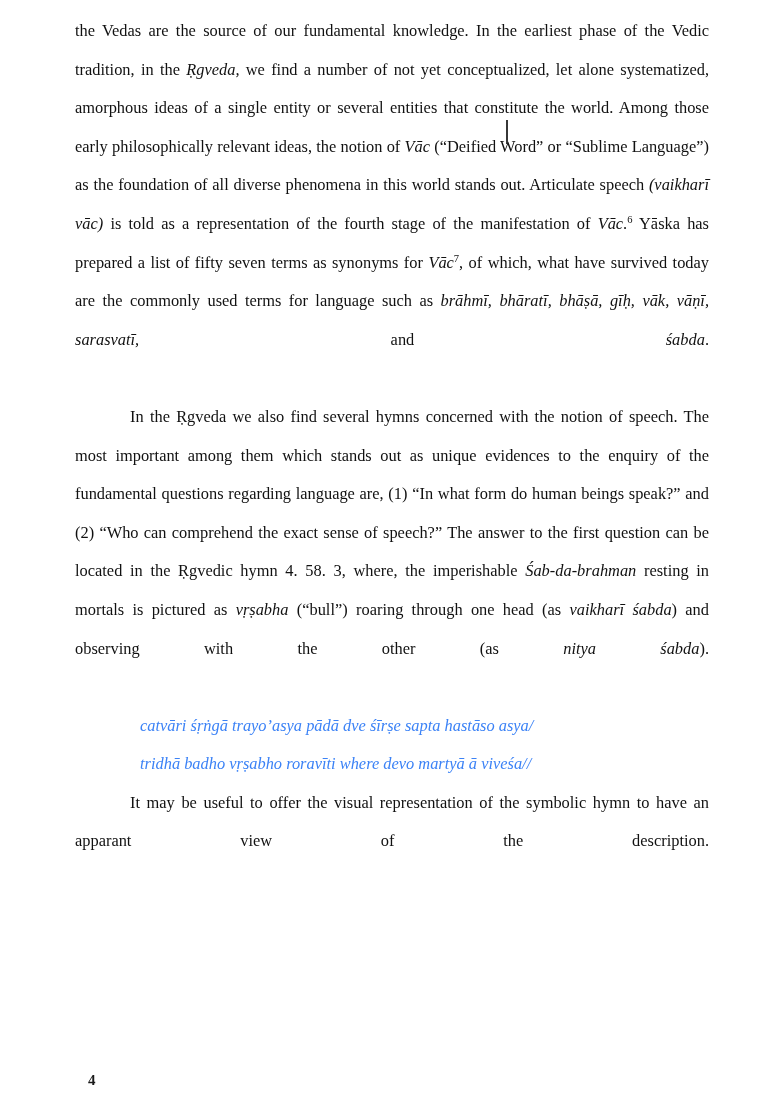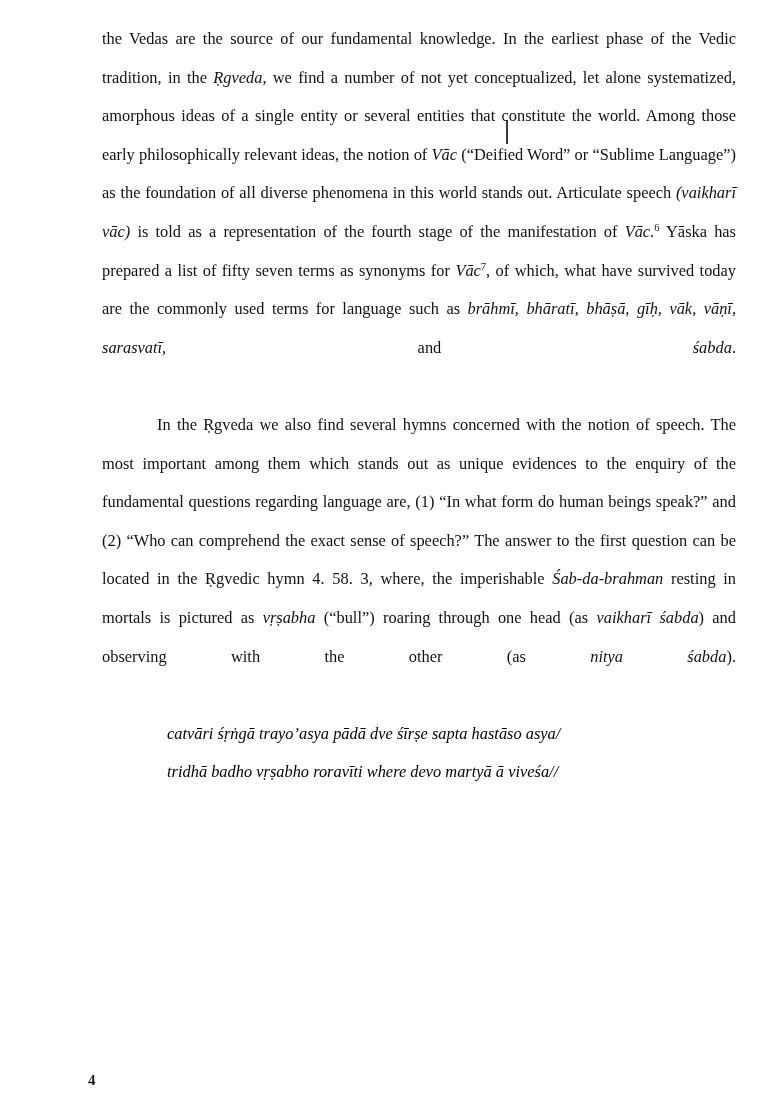--- a/index.html
+++ b/index.html
@@ -18,23 +18,22 @@
 
   .page {
     position: absolute;
     inset: 0;
     background: #ffffff;
   }
 
   .textblock {
     position: absolute;
     left: 75px;
-    top: 12px;
+    top: 4px;
     width: 634px;
-    margin-left: 27px;
   }
 
   p.para {
     margin: 0;
     font-size: 16.4px;
     line-height: 38.6px;
     text-align: justify;
     text-justify: inter-word;
     color: #111111;
     -webkit-font-smoothing: none;
@@ -51,21 +50,21 @@
     width: 100%;
   }
 
   .verse {
     margin: 0;
     padding-left: 65px;
     font-size: 16.4px;
     line-height: 38.6px;
     font-style: italic;
     text-align: left;
-    color: #000000;
+    color: #3b82f6;
   }
 
   .it { font-style: italic; }
 
   sup.fn {
     font-size: 10.5px;
     vertical-align: super;
     line-height: 0;
     font-style: normal;
   }
@@ -101,20 +100,21 @@
     <div style="height:8px"></div>
 
     <p class="para"><span>the Vedas are the source of our fundamental knowledge. In the earliest phase of the Vedic tradition, in the </span><span class="it">Ṛgveda,</span><span> we find a number of not yet conceptualized, let alone systematized, amorphous ideas of a single entity or several entities that constitute the world. Among those early philosophically relevant ideas, the notion of </span><span class="it">Vāc</span><span> (“Deified Word” or “Sublime Language”) as the foundation of all diverse phenomena in this world stands out. Articulate speech </span><span class="it">(vaikharī vāc)</span><span> is told as a  representation of the fourth stage of  the manifestation of </span><span class="it">Vāc</span><span>.</span><sup class="fn">6</sup><span> Yāska has prepared a list of fifty seven terms as synonyms for </span><span class="it">Vāc</span><sup class="fn">7</sup><span>, of which, what have survived today are the commonly used terms for language such as </span><span class="it">brāhmī, bhāratī, bhāṣā, gīḥ, vāk, vāṇī, sarasvatī,</span><span> and </span><span class="it">śabda</span><span>.</span></p>
 
     <p class="para indent"><span>In the Ṛgveda we also find several hymns concerned with the notion of speech. The most important among them which stands out as unique evidences to the enquiry of the fundamental questions regarding language are, (1) “In what form do human beings speak?” and (2) “Who can comprehend the exact sense of speech?” The answer to the first question can be located in the Ṛgvedic hymn 4. 58. 3, where, the imperishable </span><span class="it">Śab-da-brahman</span><span> resting in mortals is pictured as </span><span class="it">vṛṣabha</span><span> (“bull”) roaring through one head (as </span><span class="it">vaikharī śabda</span><span>) and observing with the other (as </span><span class="it">nitya śabda</span><span>).</span></p>
 
     <p class="verse">catvāri śṛṅgā trayo’asya pādā dve śīrṣe sapta hastāso asya/</p>
     <p class="verse">tridhā badho vṛṣabho roravīti where devo martyā ā viveśa//</p>
 
 
+    <p class="para indent">It may be useful to offer the visual representation of the symbolic hymn to have an apparant view of the description.</p>
 
   </div>
 
   <div class="scan-artifact"></div>
 
   <div class="pagenum">4</div>
 
 </div>
 
 </body></html>

